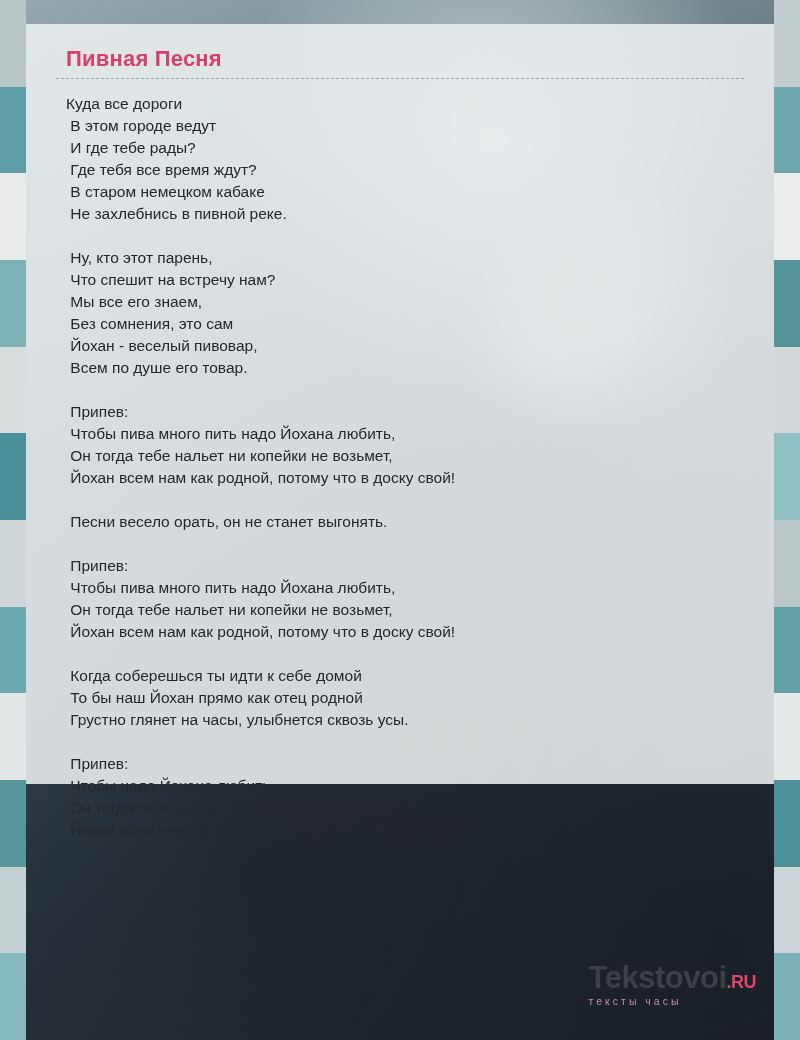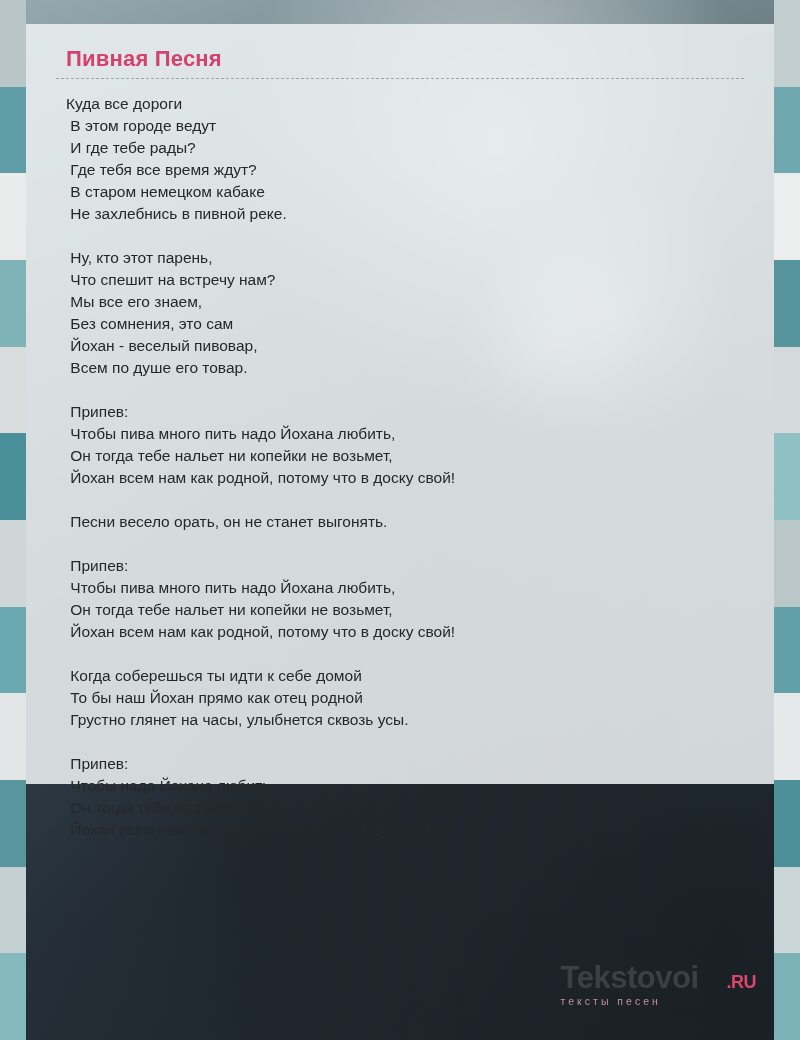--- a/index.html
+++ b/index.html
@@ -102,21 +102,21 @@
     text-align: left;
     line-height: 1;
   }
   .logo-main {
     font-size: 31px;
     font-weight: bold;
     color: #e0436b;
     letter-spacing: -0.5px;
   }
   .logo-main .dark { color: #3a4045; margin-top: 48px; }
-  .logo-ru { font-size: 18px; color: #e0436b; font-weight: bold; padding-left: 28px; }
+  .logo-ru { font-size: 18px; color: #e0436b; font-weight: bold; }
   .logo-sub {
     font-size: 10.5px;
     color: #c98ba1;
     letter-spacing: 3px;
     margin-top: 3px;
   }
 </style>
 </head>
 <body>
 
@@ -185,14 +185,14 @@
  Грустно глянет на часы, улыбнется сквозь усы.
 
  Припев:
  Чтобы надо Йохана любить,
  Он тогда тебе нальет ни копейки не возьмет,
  Йохан всем нам как родной, потому что в доску свой!</div>
 </div>
 
 <div class="logo">
   <div class="logo-main"><span class="dark">Tekstovoi</span><span class="logo-ru">.RU</span></div>
-  <div class="logo-sub">тексты песен</div>
+  <div class="logo-sub">тексты часы</div>
 </div>
 
 </body></html>

